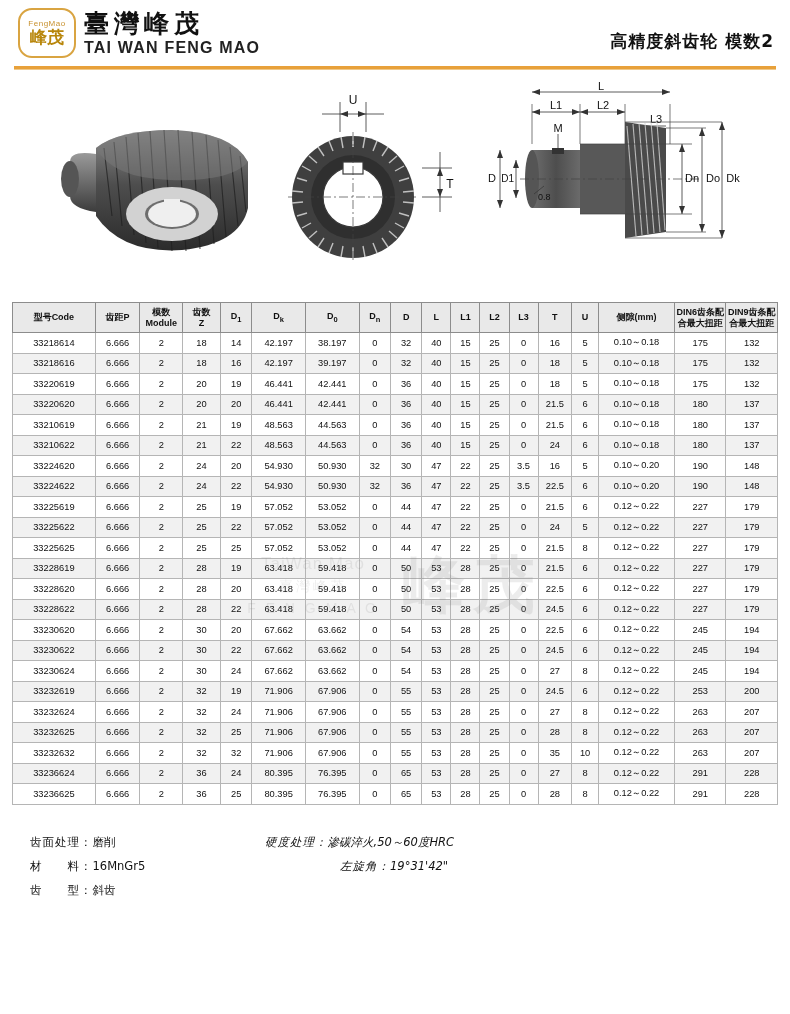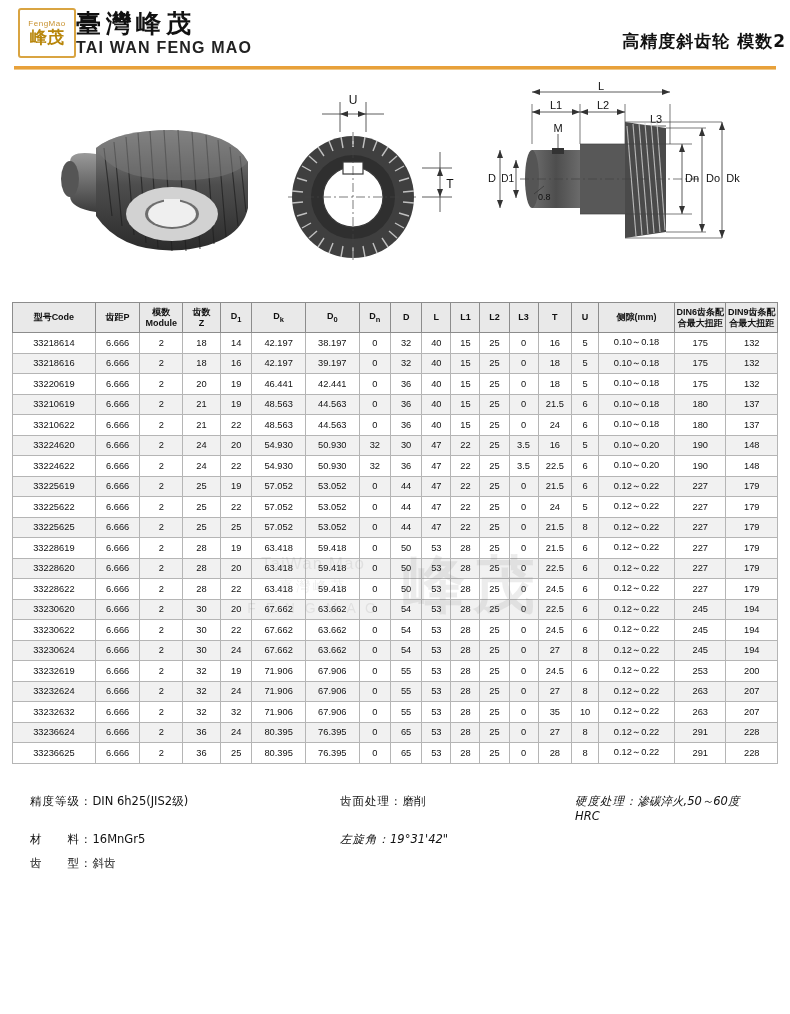--- a/index.html
+++ b/index.html
@@ -24,27 +24,27 @@
   }
   .logo-wrap {
     position: absolute;
     left: 18px; top: 8px;
     display: flex;
     align-items: center;
   }
   .logo-mark {
     width: 58px; height: 50px;
     border: 2px solid #d9a441;
-    border-radius: 3px;
+    border-radius: 14px;
     display: flex;
     flex-direction: column;
     align-items: center;
     justify-content: center;
     background: #fff;
-    margin-right: 0;
+    margin-right: 8px;
   }
   .logo-mark .lm-top {
     font-size: 8px;
     color: #c8922f;
     letter-spacing: .5px;
     line-height: 1;
   }
   .logo-mark .lm-glyph {
     font-size: 17px;
     color: #b8860b;
@@ -62,21 +62,21 @@
   }
   .logo-en {
     margin-top: 4px;
     font-size: 16px;
     font-weight: bold;
     color: #222;
     letter-spacing: 1.2px;
   }
   .header-title {
     position: absolute;
-    right: 4px; top: 30px;
+    right: 16px; top: 30px;
     font-size: 17px;
     font-weight: bold;
     color: #111;
     letter-spacing: 1px;
     font-family: "DejaVu Sans", sans-serif;
   }
   .header-rule {
     position: absolute;
     left: 14px; right: 14px; top: 66px;
     height: 3px;
@@ -531,20 +531,40 @@
             <td>15</td>
             <td>25</td>
             <td>0</td>
             <td>18</td>
             <td>5</td>
             <td>0.10～0.18</td>
             <td>175</td>
             <td>132</td>
           </tr>
           <tr>
+            <td>33220620</td>
+            <td>6.666</td>
+            <td>2</td>
+            <td>20</td>
+            <td>20</td>
+            <td>46.441</td>
+            <td>42.441</td>
+            <td>0</td>
+            <td>36</td>
+            <td>40</td>
+            <td>15</td>
+            <td>25</td>
+            <td>0</td>
+            <td>21.5</td>
+            <td>6</td>
+            <td>0.10～0.18</td>
+            <td>180</td>
+            <td>137</td>
+          </tr>
+          <tr>
             <td>33210619</td>
             <td>6.666</td>
             <td>2</td>
             <td>21</td>
             <td>19</td>
             <td>48.563</td>
             <td>44.563</td>
             <td>0</td>
             <td>36</td>
             <td>40</td>
@@ -825,20 +845,40 @@
             <td>24</td>
             <td>71.906</td>
             <td>67.906</td>
             <td>0</td>
             <td>55</td>
             <td>53</td>
             <td>28</td>
             <td>25</td>
             <td>0</td>
             <td>27</td>
+            <td>8</td>
+            <td>0.12～0.22</td>
+            <td>263</td>
+            <td>207</td>
+          </tr>
+          <tr>
+            <td>33232625</td>
+            <td>6.666</td>
+            <td>2</td>
+            <td>32</td>
+            <td>25</td>
+            <td>71.906</td>
+            <td>67.906</td>
+            <td>0</td>
+            <td>55</td>
+            <td>53</td>
+            <td>28</td>
+            <td>25</td>
+            <td>0</td>
+            <td>28</td>
             <td>8</td>
             <td>0.12～0.22</td>
             <td>263</td>
             <td>207</td>
           </tr>
           <tr>
             <td>33232632</td>
             <td>6.666</td>
             <td>2</td>
             <td>32</td>
@@ -907,23 +947,20 @@
         <div class="wm-t1">TaiWan Mao</div>
         <div class="wm-t2">臺灣峰茂</div>
         <div class="wm-t2">F E N G  M A O</div>
       </div>
       <div class="wm-cn">峰茂</div>
     </div>
   </div>
 
   <div class="footer">
     <div class="footer-row">
-      <div class="fcol-1">
-        <span class="flabel">精度等级：</span><span>DIN 6h25(JIS2级)</span>
-      </div>
       <div class="fcol-2">
         <span class="flabel">齿面处理：</span><span>磨削</span>
       </div>
       <div class="fcol-3">
         <span class="flabel">硬度处理：</span><span>渗碳淬火,50～60度HRC</span>
       </div>
     </div>
     <div class="footer-row">
       <div class="fcol-1">
         <span class="flabel">材　　料：</span><span>16MnGr5</span>

